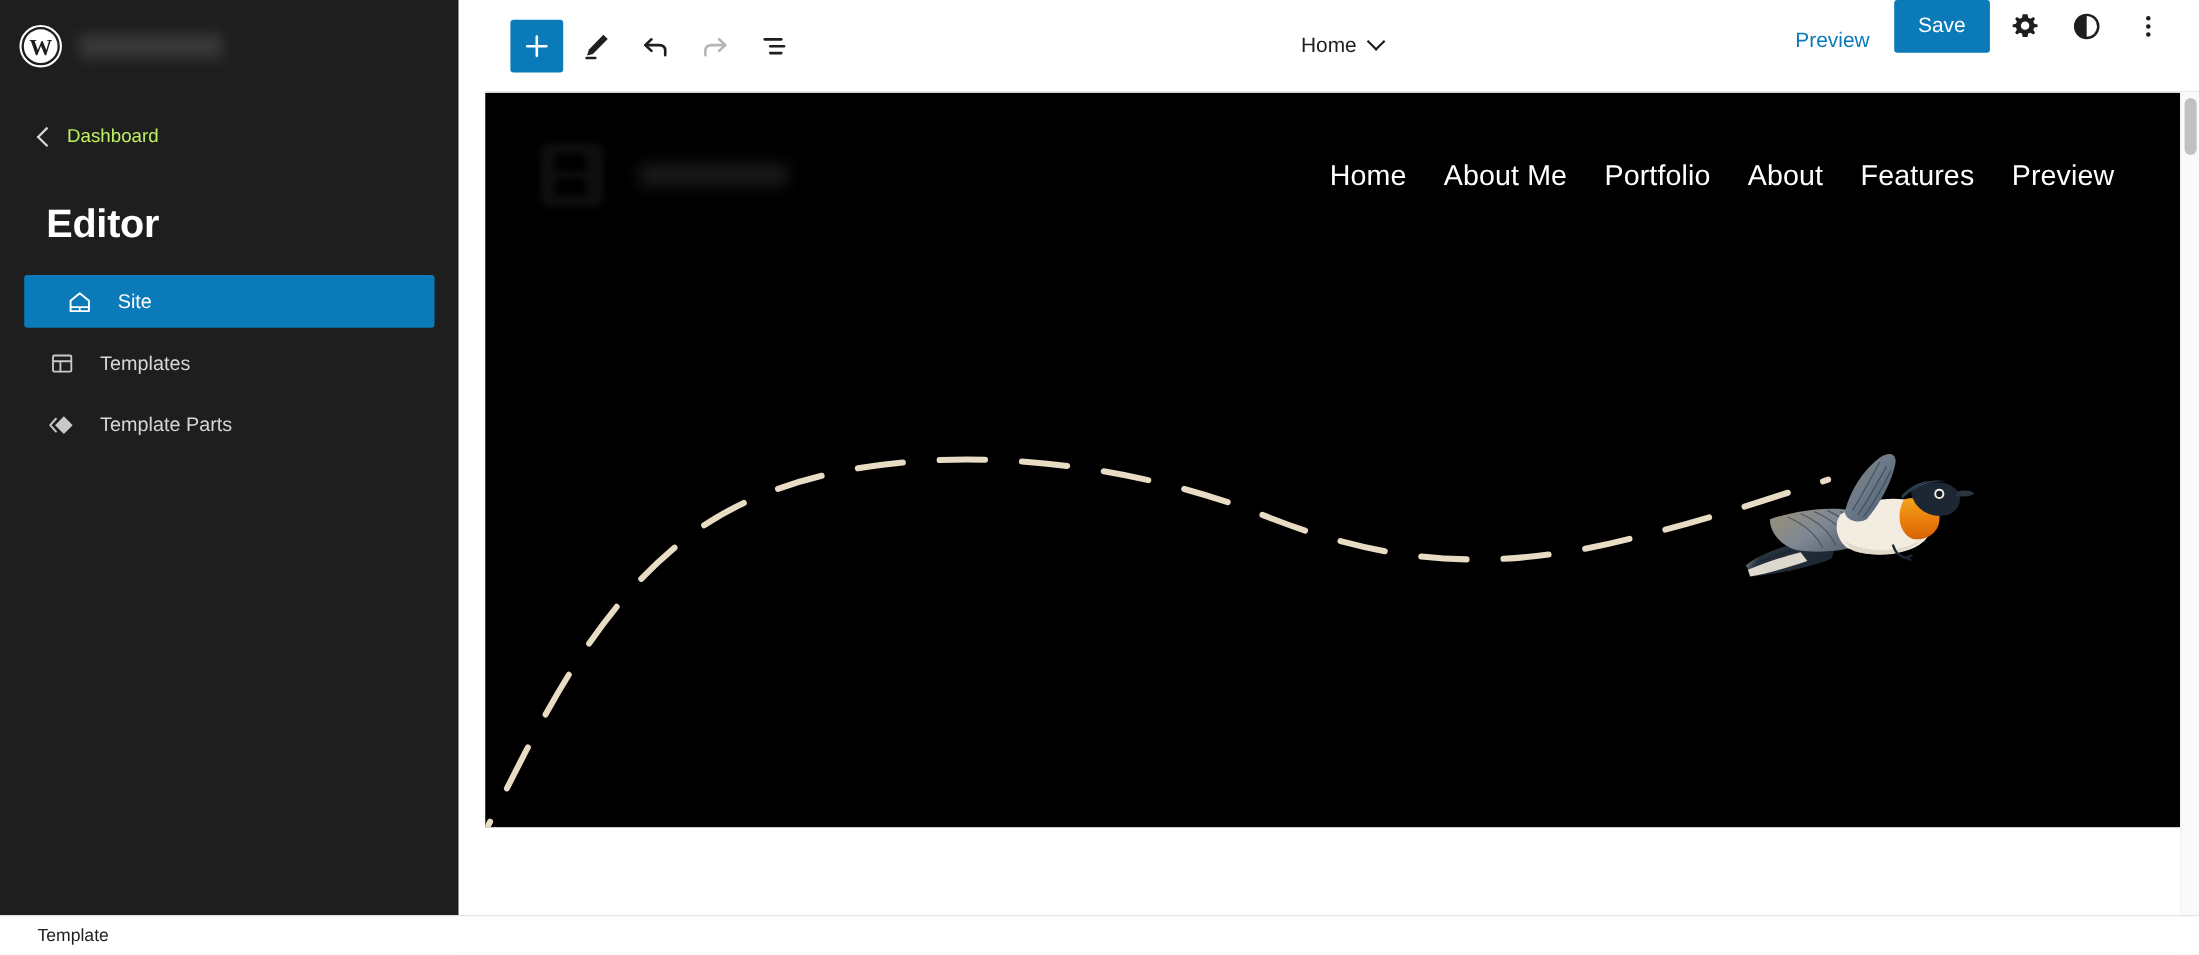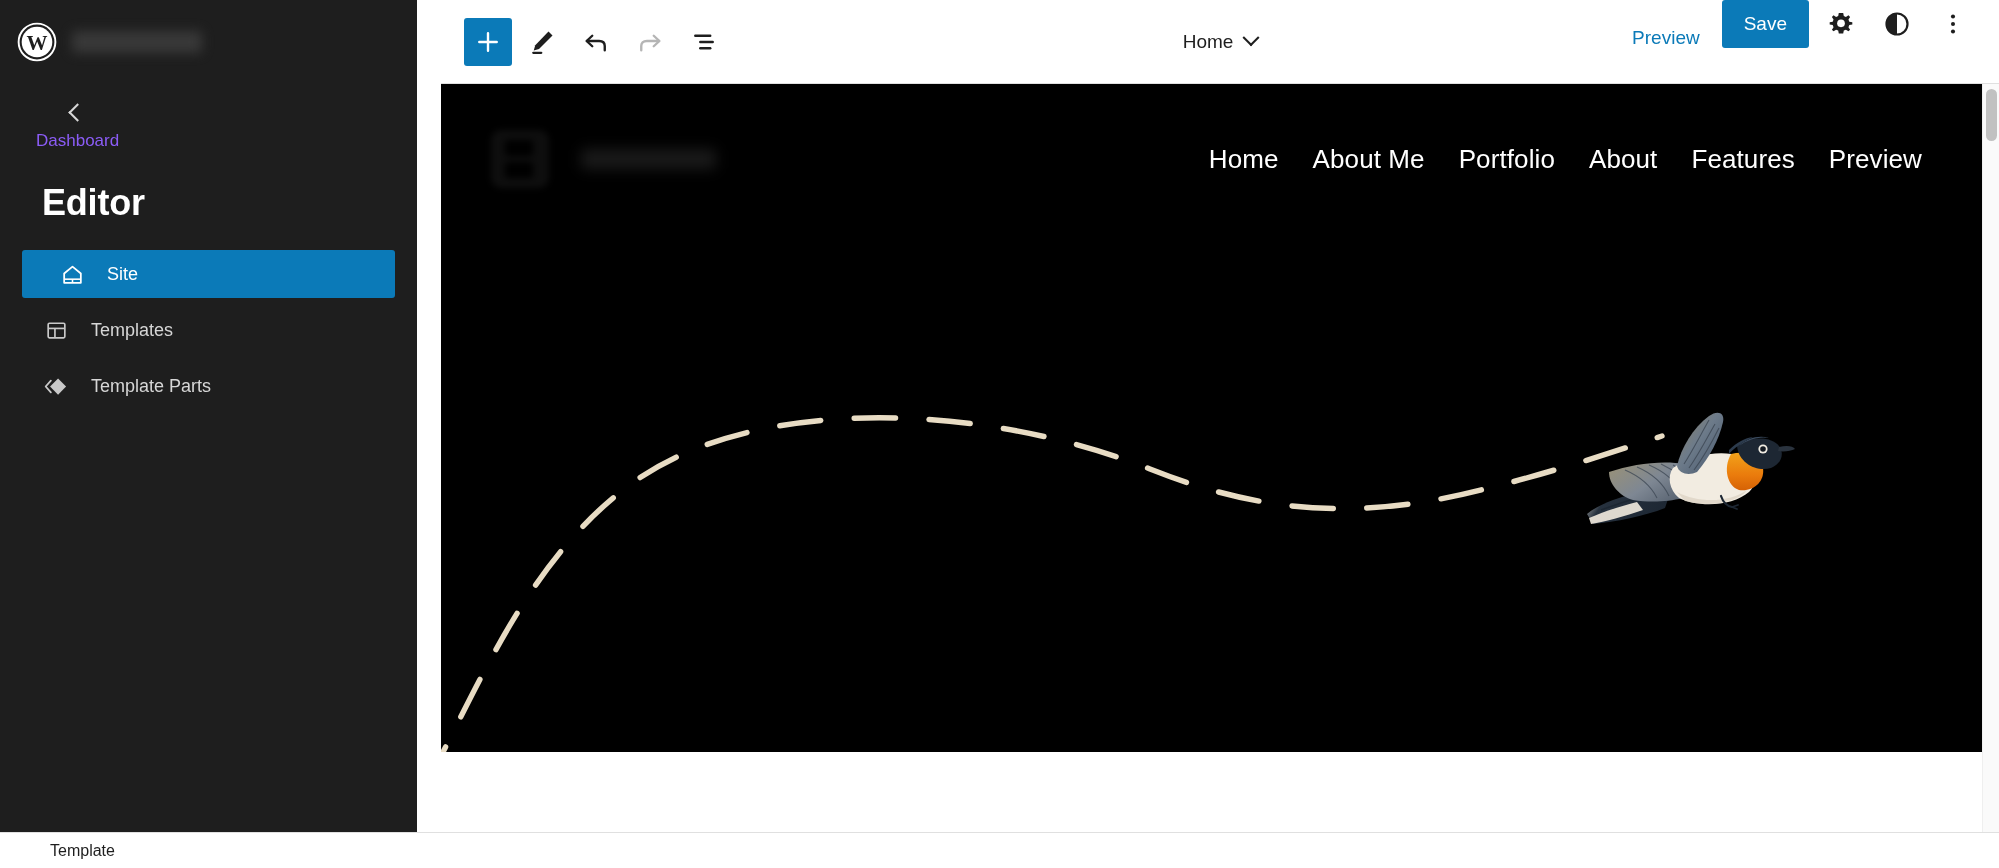--- a/index.html
+++ b/index.html
@@ -55,25 +55,24 @@
     filter: blur(6px);
     opacity: 0.95;
   }
 
   .back-link {
     display: flex;
     align-items: center;
     gap: 12px;
     height: 36px;
     margin: 22px 0 0 36px;
-    color: #8b5cf6;
+    color: #bef264;
     font-size: 17px;
     cursor: pointer;
     width: fit-content;
-    flex-direction: column;
   }
 
   .chevron-left {
     width: 13px;
     height: 13px;
     border-left: 2px solid #d8d8d8;
     border-bottom: 2px solid #d8d8d8;
     transform: rotate(45deg);
     flex: 0 0 auto;
   }
@@ -395,22 +394,21 @@
     background: #ffffff;
     border-top: 1px solid #e0e0e0;
     display: flex;
     align-items: center;
     z-index: 5;
   }
 
   .footer-label {
     font-size: 16px;
     color: #1e1e1e;
-    padding-left: 22px;
-    margin-left: 28px;
+    padding-left: 34px;
   }
 </style>
 </head>
 <body>
 
 <div id="app">
 
   <aside class="sidebar">
 
     <div class="sidebar-header">

